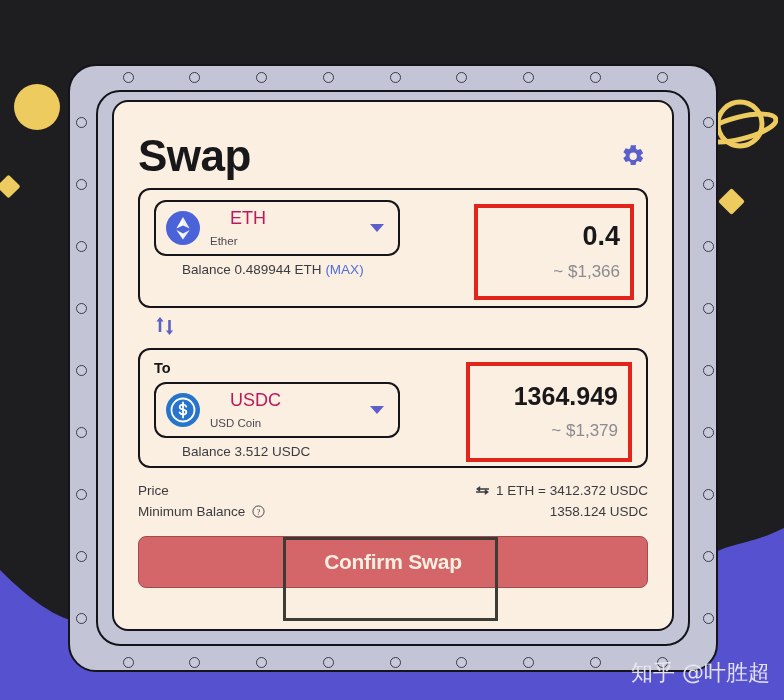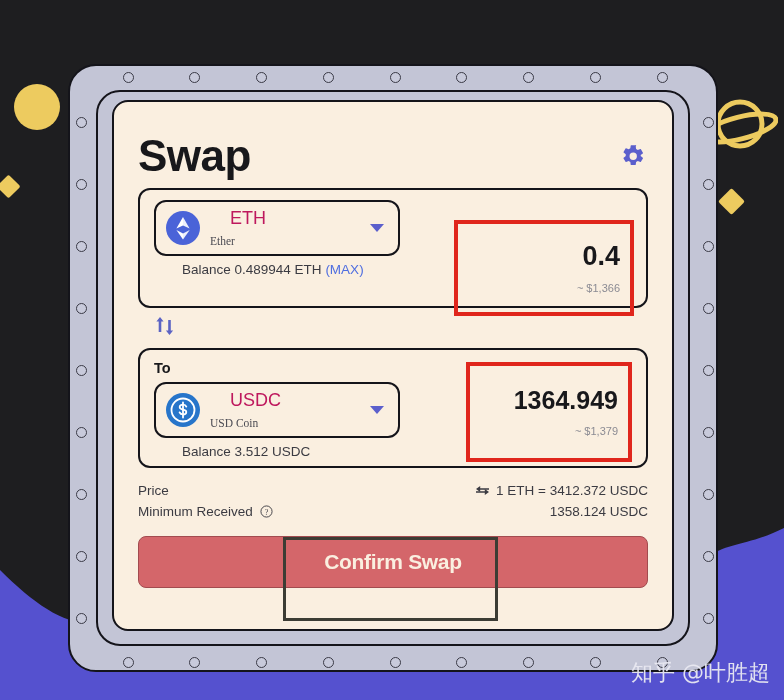--- a/index.html
+++ b/index.html
@@ -68,37 +68,37 @@
 
   .token-select {
     display:flex; align-items:center; gap:10px;
     width:246px; height:56px;
     border:2.5px solid #14141a; border-radius:12px;
     background:#faefe0; padding:0 10px; cursor:pointer;
   }
   .token-icon { width:34px; height:34px; flex:0 0 34px; }
   .token-text { flex:1; line-height:1.05; }
   .token-sym { font-size:18px; font-weight:normal; color:#be185d;margin-left:20px; }
-  .token-name { font-size:11.5px; color:#4a4a52; margin-top:8px;font-family:Liberation Serif, serif; }
+  .token-name { font-size:11.5px; color:#4a4a52; margin-top:8px; }
   .caret { width:0;height:0;border-left:7px solid transparent;border-right:7px solid transparent;border-top:8px solid #5b5fcc; margin-right:4px; }
 
   .balance { font-size:13.5px; color:#3b3b42; margin-top:6px;margin-left:28px; }
   .max-link { color:#4f6ee0; cursor:pointer; }
 
   
   .amount-box {
-    position:absolute; right:12px; top:30px; width:180px; height:96px;
+    position:absolute; right:12px; top:14px; width:160px; height:96px;
     border:4px solid #e0261c; background:transparent;
     display:flex; flex-direction:column; align-items:flex-end; justify-content:center;
     padding:0 10px 0 0;
   }
   .amount-box.to { top:12px; height:100px; width:166px; right:14px; }
   .amount-val { font-size:27px; font-weight:bold; color:#18181b; line-height:1.05; }
   .amount-val.big { font-size:25px; }
-  .amount-usd { font-size:11px; color:#8b8b93; margin-top:12px; }
+  .amount-usd { font-size:17px; color:#8b8b93; margin-top:12px; }
 
   
   .swap-arrows { height:36px; display:flex; align-items:center; padding-left:14px; }
   .swap-arrows svg { cursor:pointer; }
 
   
   .details { margin-top:12px; }
   .drow { display:flex; align-items:center; justify-content:space-between; height:21px; }
   .dlabel { font-size:13.5px; color:#3b3b42; display:flex; align-items:center; gap:7px; }
   .dvalue { font-size:13.5px; color:#3b3b42; display:flex; align-items:center; gap:6px; }
@@ -263,21 +263,21 @@
       <div class="dvalue">
         <svg width="14" height="12" viewBox="0 0 14 12" fill="#3b3b42">
           <path d="M0 4 L4.2 1 L4.2 3.2 L13 3.2 L13 4.8 L4.2 4.8 L4.2 7 Z"></path>
           <path d="M14 9 L9.8 12 L9.8 9.8 L1 9.8 L1 8.2 L9.8 8.2 L9.8 6 Z" transform="translate(-1,-2)"></path>
         </svg>
         <span>1 ETH = 3412.372 USDC</span>
       </div>
     </div>
     <div class="drow">
       <div class="dlabel">
-        <span>Minimum Received</span>
+        <span>Minimum Balance</span>
         <svg width="13" height="13" viewBox="0 0 14 14">
           <circle cx="7" cy="7" r="6" fill="none" stroke="#3b3b42" stroke-width="1"></circle>
           <text x="7" y="10.4" font-size="8.5" text-anchor="middle" fill="#3b3b42" font-family="Liberation Serif, serif">?</text>
         </svg>
       </div>
       <div class="dvalue">1358.124 USDC</div>
     </div>
   </div>
 
   <div class="confirm-btn">Confirm Swap</div>

